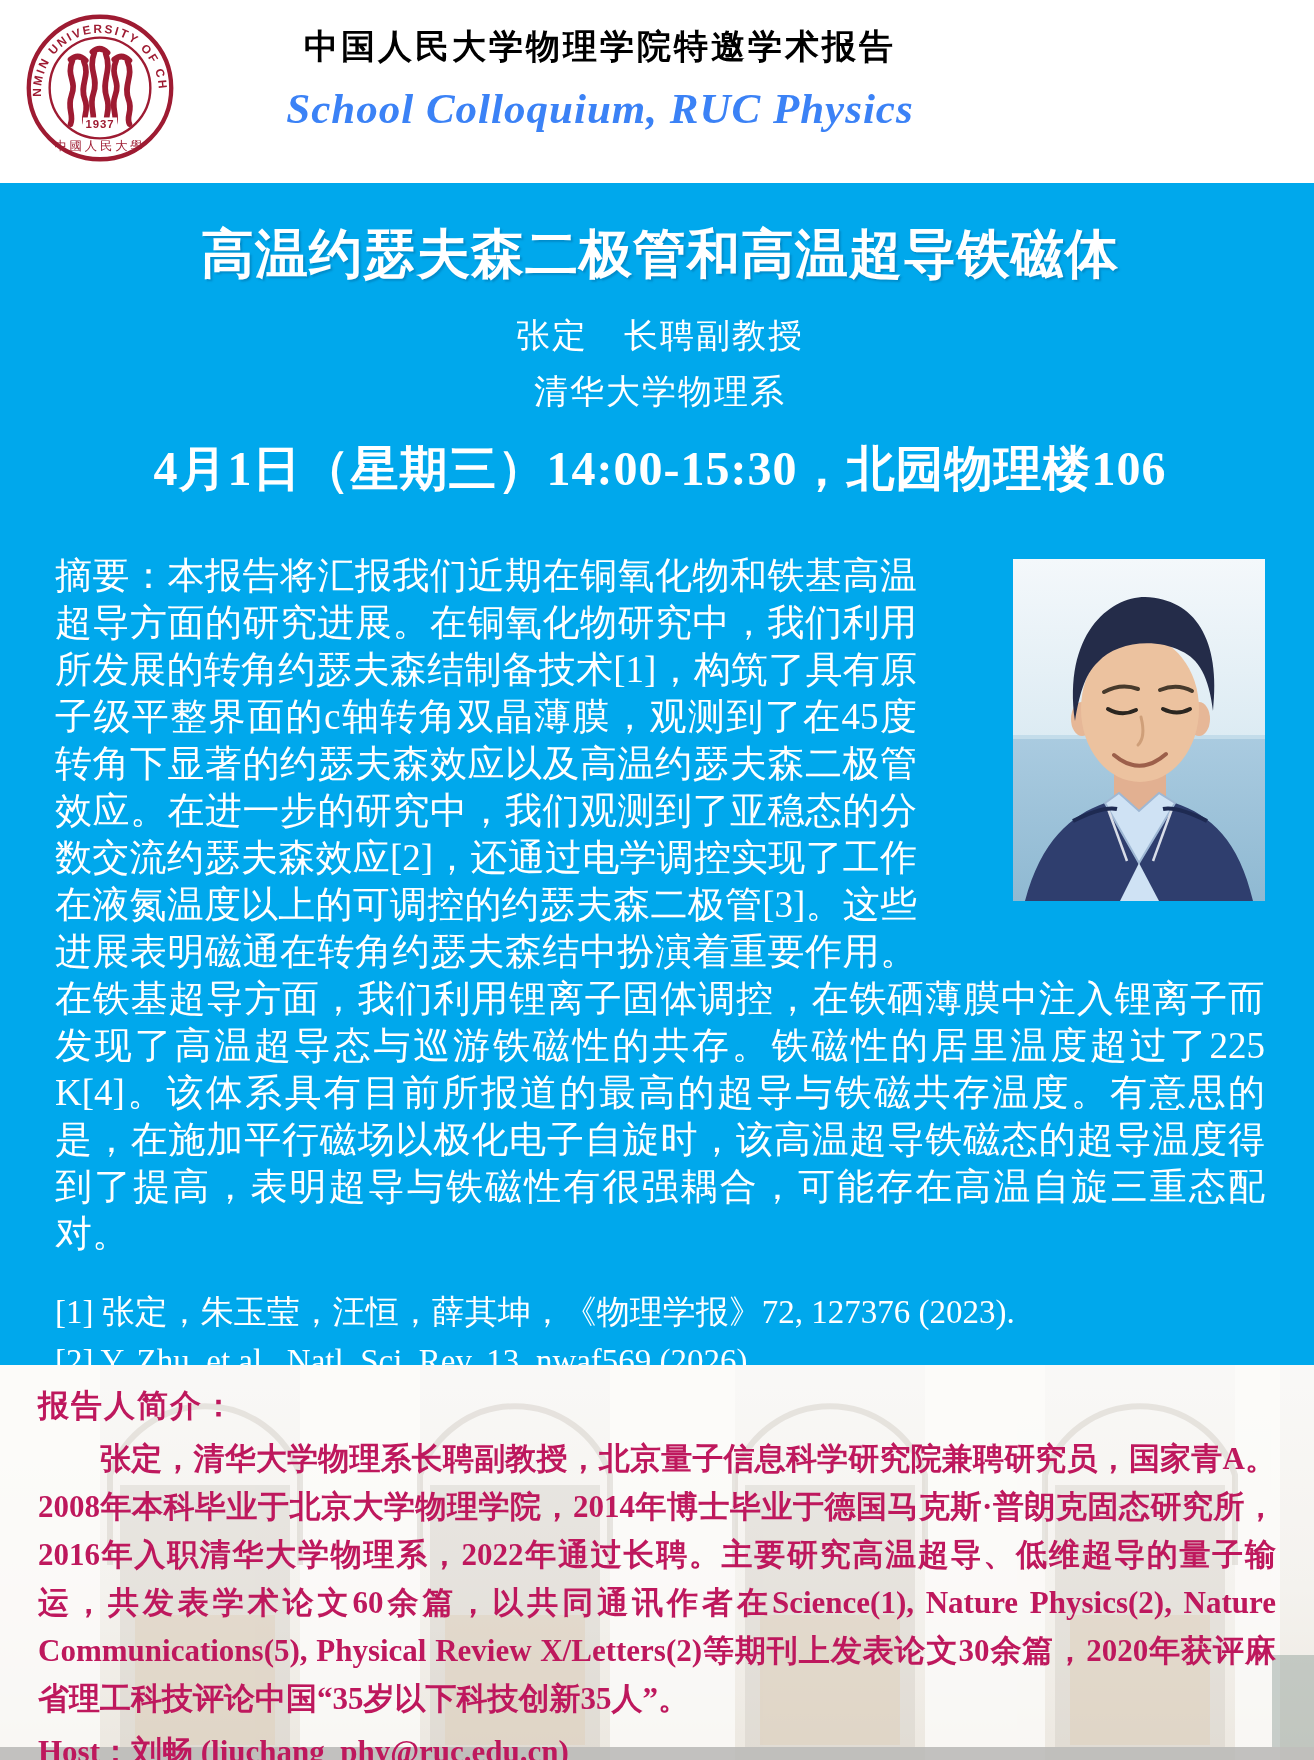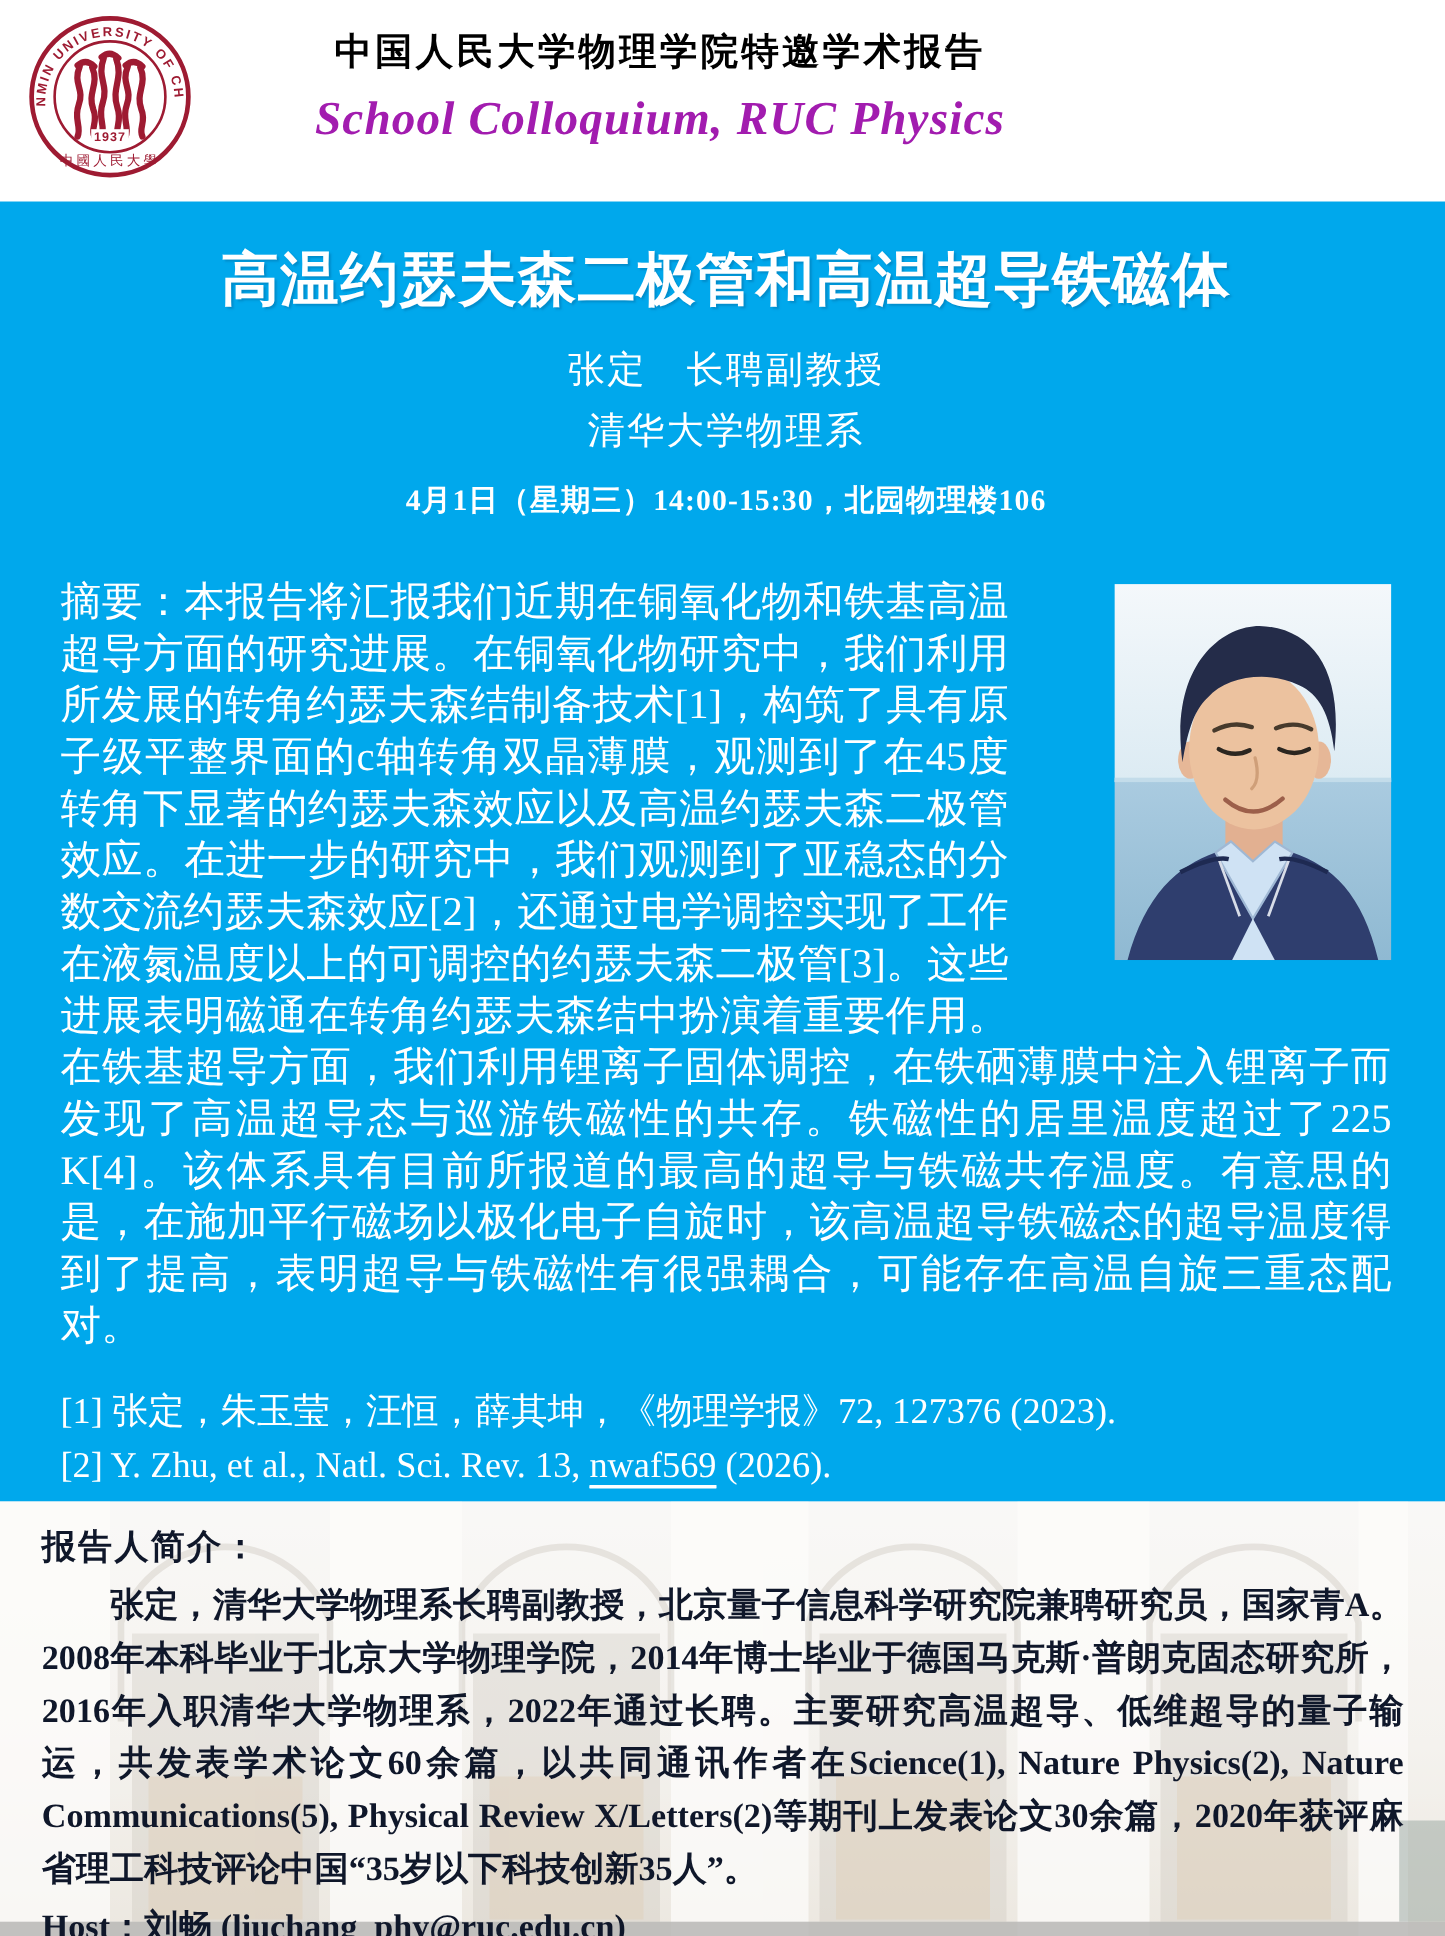--- a/index.html
+++ b/index.html
@@ -5,56 +5,56 @@
   html,body{margin:0;padding:0;background:#ffffff;}
   .poster{
     position:relative;width:1314px;height:1760px;margin:0 auto;overflow:hidden;
     background:#ffffff;font-family:"Liberation Serif","DejaVu Serif",serif;
   }
   
   .header{position:relative;height:183px;background:#ffffff;}
   .logo{position:absolute;left:24px;top:12px;width:152px;height:152px;}
   .header-titles{position:absolute;left:0;right:114px;top:0;text-align:center;}
   .h-cn{margin-top:24px;font-size:34px;font-weight:700;letter-spacing:3px;color:#000;}
-  .h-en{margin-top:14px;font-size:43px;font-weight:700;font-style:italic;letter-spacing:1px;color:#a21caf;}
+  .h-en{margin-top:14px;font-size:43px;font-weight:700;font-style:italic;letter-spacing:1px;color:#3b82f6;}
   
   .blue{
     box-sizing:border-box;height:1182px;background:#00a8ec;color:#ffffff;
     padding:20px 49px 0 55px;
   }
   .talk-title{
     margin:16px 0 22px;text-align:center;color:#fff;
     font-family:"Liberation Sans","DejaVu Sans",sans-serif;
     font-size:53px;font-weight:800;letter-spacing:1px;
     text-shadow:2px 2px 2px rgba(0,90,140,.35);
   }
   .center-line{text-align:center;color:#fff;}
   .speaker-line{font-size:34px;letter-spacing:2px;margin:6px 0;}
   .affil-line{font-size:34px;letter-spacing:2px;margin:10px 0 0;font-family:Liberation Mono, monospace;}
-  .date-line{font-size:27px;font-weight:700;letter-spacing:1px;margin:22px 0 0;}
+  .date-line{font-size:48px;font-weight:700;letter-spacing:1px;margin:22px 0 0;}
   .abstract-wrap{margin-top:52px;}
   .speaker-photo{
     float:right;width:252px;height:342px;margin:6px 0 40px 96px;
     overflow:hidden;
   }
   .speaker-photo svg{display:block;width:100%;height:100%;}
   .abs-text{
     margin:0;font-size:37px;line-height:1.27;text-align:justify;color:#fff;
   }
   .refs{margin-top:34px;font-size:33px;line-height:1.27;color:#fff;}
   .ref{margin:7px 0;}
   .uline{
     border-bottom:2px solid currentColor;
     text-decoration-line:underline;text-decoration-style:wavy;
     text-decoration-color:#e03131;text-decoration-thickness:2px;
     text-underline-offset:7px;text-decoration-skip-ink:none;text-decoration:underline;
   }
   .uline:empty{border-bottom:none;text-decoration:none;}
   
-  .bio{position:relative;height:395px;color:#0f172a;}
+  .bio{position:relative;height:395px;color:#be185d;}
   .bio-bg{position:absolute;inset:0;width:100%;height:100%;}
   .bio-content{position:relative;z-index:1;padding:16px 38px 0 38px;}
   .bio-heading{font-size:31px;font-weight:700;margin:4px 0 8px;letter-spacing:2px;}
   .bio-text{
     margin:0;font-size:31px;font-weight:700;line-height:1.55;
     text-align:justify;text-indent:2em;
   }
   .host-line{font-size:31px;font-weight:700;margin-top:8px;}
 </style>
 </head>

